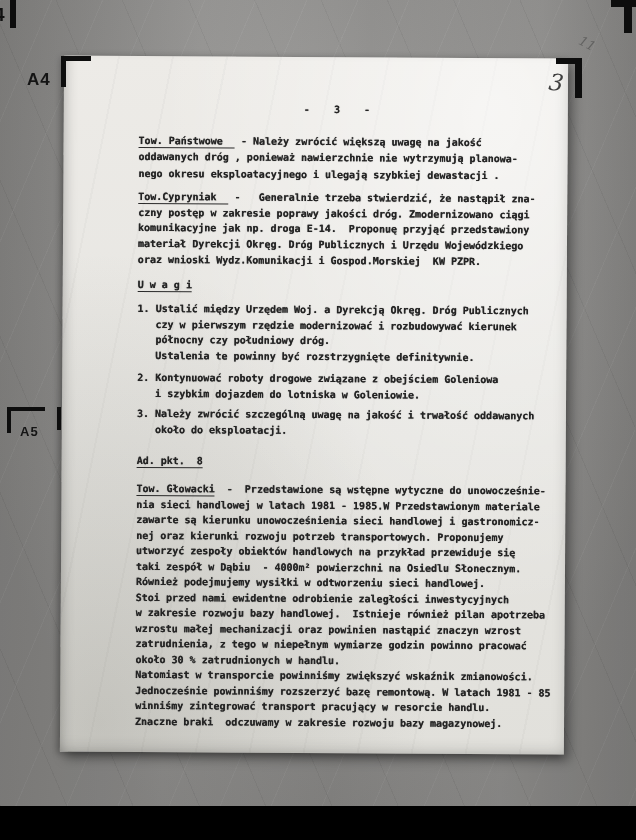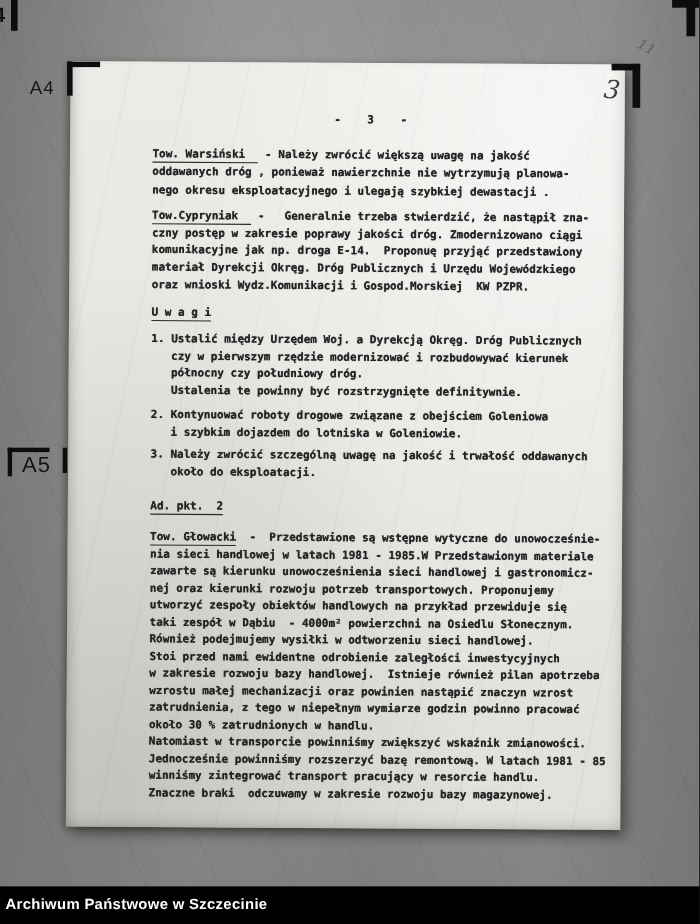--- a/index.html
+++ b/index.html
@@ -42,23 +42,23 @@
   .mk-a4-h{left:61px;top:56px;width:30px;height:5px;}
   .mk-a4-v{left:61px;top:56px;width:5px;height:31px;}
   .mk-a5-h{left:7px;top:407px;width:38px;height:4px;}
   .mk-a5-v{left:7px;top:407px;width:4px;height:26px;}
   .mk-a5-t{left:57px;top:407px;width:4px;height:23px;}
   .mk-pr-h{left:556px;top:58px;width:26px;height:6px;}
   .mk-pr-v{left:575px;top:58px;width:7px;height:40px;}
   .mk-tr-h{left:611px;top:0;width:25px;height:7px;}
   .mk-tr-v{left:624px;top:0;width:8px;height:33px;}
   .mk-tl-bar{left:10px;top:0;width:6px;height:28px;}
-  .lbl{position:absolute;color:#141414;font-weight:normal;letter-spacing:1px;}
+  .lbl{position:absolute;color:#141414;font-weight:bold;letter-spacing:1px;}
   .lbl-a4{left:27px;top:70px;font-size:17px;}
-  .lbl-a5{left:20px;top:412px;font-size:20px;}
+  .lbl-a5{left:20px;top:424px;font-size:13px;}
   .lbl-tl4{left:-6px;top:4px;font-size:19px;font-weight:bold;color:#111;position:absolute;}
   
   .bottom-bar{position:absolute;left:0;top:806px;width:636px;height:34px;background:#000;}
   .bottom-bar .blabel{position:absolute;left:5px;top:8px;color:#fefefe;font-weight:bold;
     font-size:13.5px;letter-spacing:0.3px;font-family:"Liberation Sans",sans-serif;}
 </style>
 </head>
 <body>
 
 <div class="stage">
@@ -66,42 +66,39 @@
   <div class="backing"></div>
 
   <div class="mark mk-tl-bar"></div>
   <div class="lbl lbl-tl4">4</div>
   <div class="mark mk-tr-h"></div>
   <div class="mark mk-tr-v"></div>
 
   <div class="paper">
     <div class="typed">
         <div class="tblock" style="top: 45px; left: 240px; line-height: 16px;"><div class="tline"><span>-    3    -</span></div></div>
-        <div class="tblock" style="top: 77px; line-height: 16.4px;"><div class="tline"><span class="u">Tow. Warsiński  </span><span> - Należy zwrócić większą uwagę na jakość</span></div><div class="tline"><span>oddawanych dróg , ponieważ nawierzchnie nie wytrzymują planowa-</span></div><div class="tline"><span>nego okresu eksploatacyjnego i ulegają szybkiej dewastacji .</span></div></div>
+        <div class="tblock" style="top: 77px; line-height: 16.4px;"><div class="tline"><span class="u">Tow. Państwowe  </span><span> - Należy zwrócić większą uwagę na jakość</span></div><div class="tline"><span>oddawanych dróg , ponieważ nawierzchnie nie wytrzymują planowa-</span></div><div class="tline"><span>nego okresu eksploatacyjnego i ulegają szybkiej dewastacji .</span></div></div>
         <div class="tblock" style="top: 133px; line-height: 15.7px;"><div class="tline"><span class="u">Tow.Cypryniak  </span><span> -   Generalnie trzeba stwierdzić, że nastąpił zna-</span></div><div class="tline"><span>czny postęp w zakresie poprawy jakości dróg. Zmodernizowano ciągi</span></div><div class="tline"><span>komunikacyjne jak np. droga E-14.  Proponuę przyjąć przedstawiony</span></div><div class="tline"><span>materiał Dyrekcji Okręg. Dróg Publicznych i Urzędu Wojewódzkiego</span></div><div class="tline"><span>oraz wnioski Wydz.Komunikacji i Gospod.Morskiej  KW PZPR.</span></div></div>
         <div class="tblock" style="top: 221px; line-height: 15.7px; text-align: center;"><div class="tline"><span class="u">U w a g i</span></div></div>
         <div class="tblock" style="top: 245px; line-height: 15.7px;"><div class="tline"><span>1. Ustalić między Urzędem Woj. a Dyrekcją Okręg. Dróg Publicznych</span></div><div class="tline"><span>   czy w pierwszym rzędzie modernizować i rozbudowywać kierunek</span></div><div class="tline"><span>   północny czy południowy dróg.</span></div><div class="tline"><span>   Ustalenia te powinny być rozstrzygnięte definitywnie.</span></div></div>
         <div class="tblock" style="top: 314px; line-height: 15.7px;"><div class="tline"><span>2. Kontynuować roboty drogowe związane z obejściem Goleniowa</span></div><div class="tline"><span>   i szybkim dojazdem do lotniska w Goleniowie.</span></div></div>
         <div class="tblock" style="top: 350px; line-height: 15.7px;"><div class="tline"><span>3. Należy zwrócić szczególną uwagę na jakość i trwałość oddawanych</span></div><div class="tline"><span>   około do eksploatacji.</span></div></div>
-        <div class="tblock" style="top: 397px; line-height: 15.7px;"><div class="tline"><span class="u">Ad. pkt.  2</span></div></div>
+        <div class="tblock" style="top: 397px; line-height: 15.7px;"><div class="tline"><span class="u">Ad. pkt.  8</span></div></div>
         <div class="tblock" style="top: 425px; line-height: 15.5px;"><div class="tline"><span class="u">Tow. Głowacki</span><span>  -  Przedstawione są wstępne wytyczne do unowocześnie-</span></div><div class="tline"><span>nia sieci handlowej w latach 1981 - 1985.W Przedstawionym materiale</span></div><div class="tline"><span>zawarte są kierunku unowocześnienia sieci handlowej i gastronomicz-</span></div><div class="tline"><span>nej oraz kierunki rozwoju potrzeb transportowych. Proponujemy</span></div><div class="tline"><span>utworzyć zespoły obiektów handlowych na przykład przewiduje się</span></div><div class="tline"><span>taki zespół w Dąbiu  - 4000m² powierzchni na Osiedlu Słonecznym.</span></div><div class="tline"><span>Również podejmujemy wysiłki w odtworzeniu sieci handlowej.</span></div><div class="tline"><span>Stoi przed nami ewidentne odrobienie zaległości inwestycyjnych</span></div><div class="tline"><span>w zakresie rozwoju bazy handlowej.  Istnieje również pilan apotrzeba</span></div><div class="tline"><span>wzrostu małej mechanizacji oraz powinien nastąpić znaczyn wzrost</span></div><div class="tline"><span>zatrudnienia, z tego w niepełnym wymiarze godzin powinno pracować</span></div><div class="tline"><span>około 30 % zatrudnionych w handlu.</span></div><div class="tline"><span>Natomiast w transporcie powinniśmy zwiększyć wskaźnik zmianowości.</span></div><div class="tline"><span>Jednocześnie powinniśmy rozszerzyć bazę remontową. W latach 1981 - 85</span></div><div class="tline"><span>winniśmy zintegrować transport pracujący w resorcie handlu.</span></div><div class="tline"><span>Znaczne braki  odczuwamy w zakresie rozwoju bazy magazynowej.</span></div></div>
       </div>
     <div class="hand3">3</div>
   </div>
 
   <div class="mark mk-a4-h"></div>
   <div class="mark mk-a4-v"></div>
   <div class="lbl lbl-a4">A4</div>
 
   <div class="mark mk-a5-h"></div>
   <div class="mark mk-a5-v"></div>
   <div class="mark mk-a5-t"></div>
   <div class="lbl lbl-a5">A5</div>
 
   <div class="mark mk-pr-h"></div>
   <div class="mark mk-pr-v"></div>
   <div class="penmark">11</div>
 
-  <div class="bottom-bar">
-    <div class="blabel">Archiwum Państwowe w Szczecinie</div>
-  </div>
 
 </div>
 
 </body></html>

